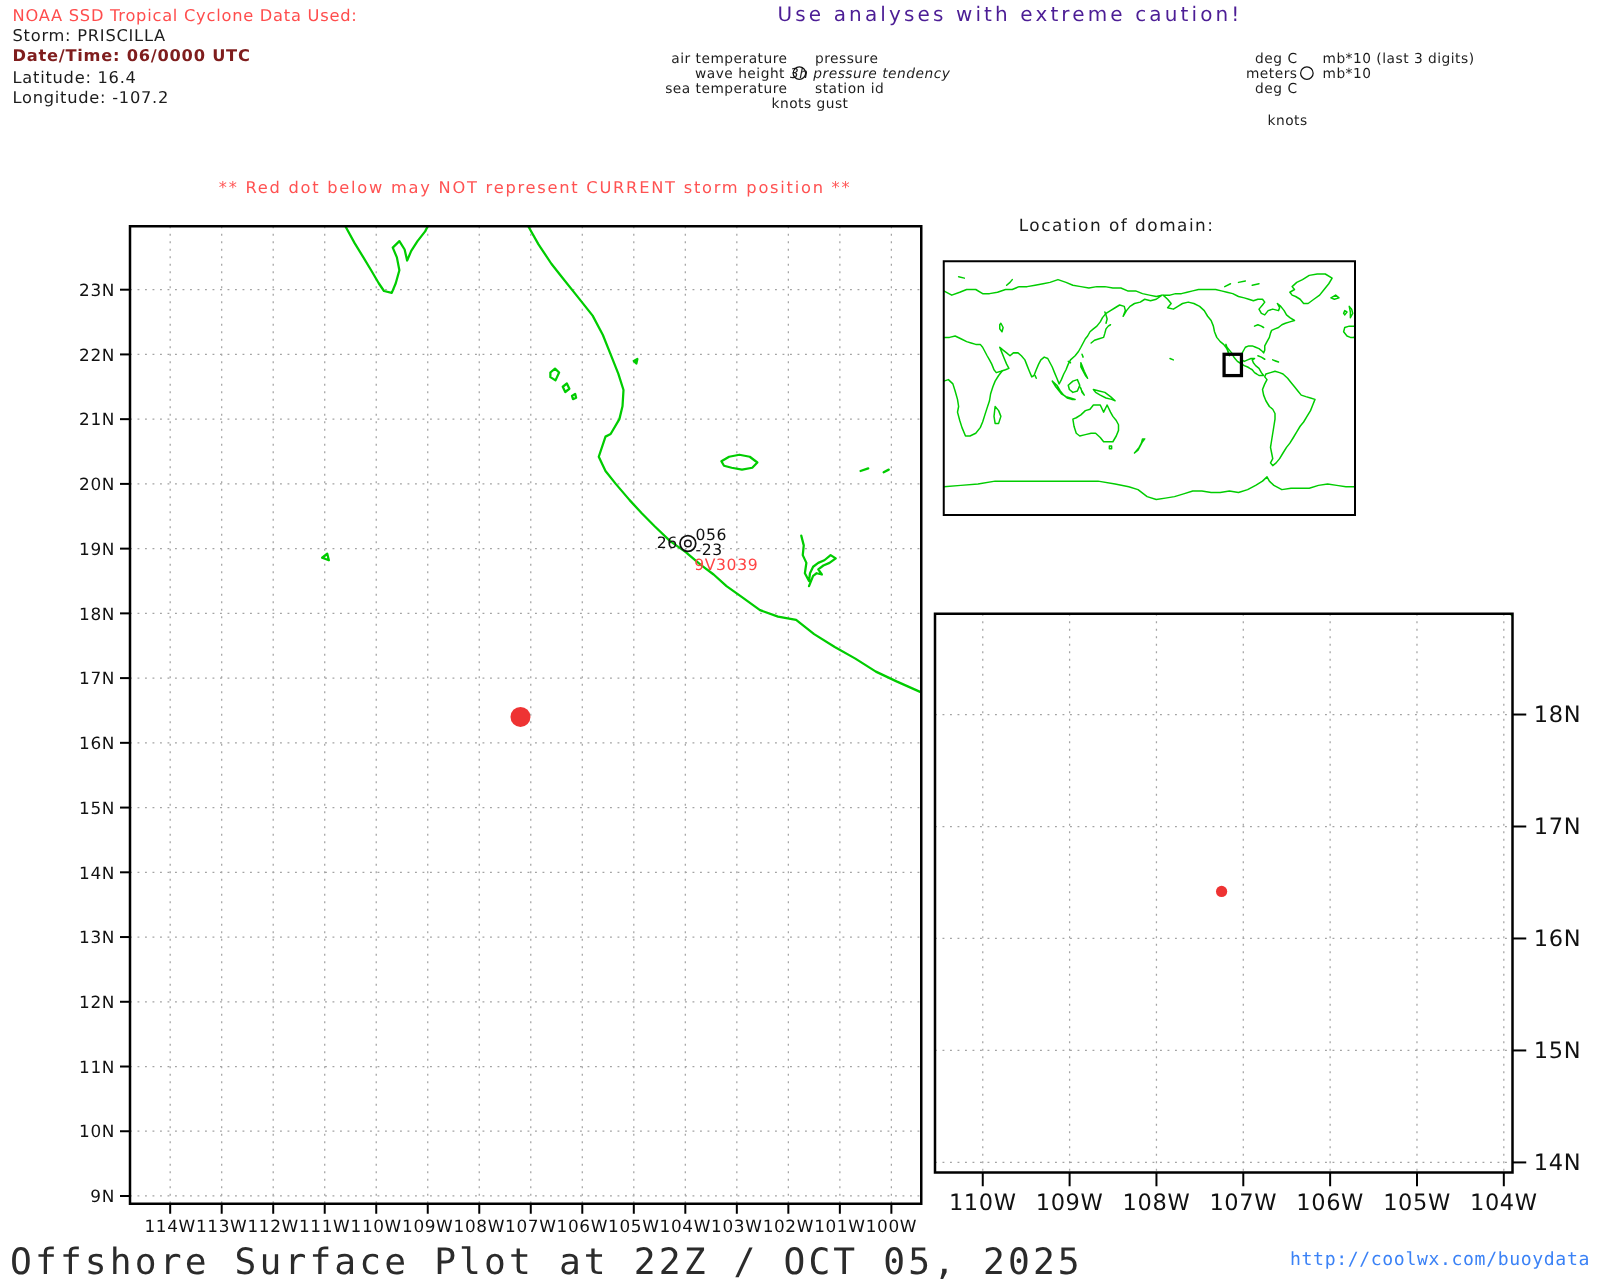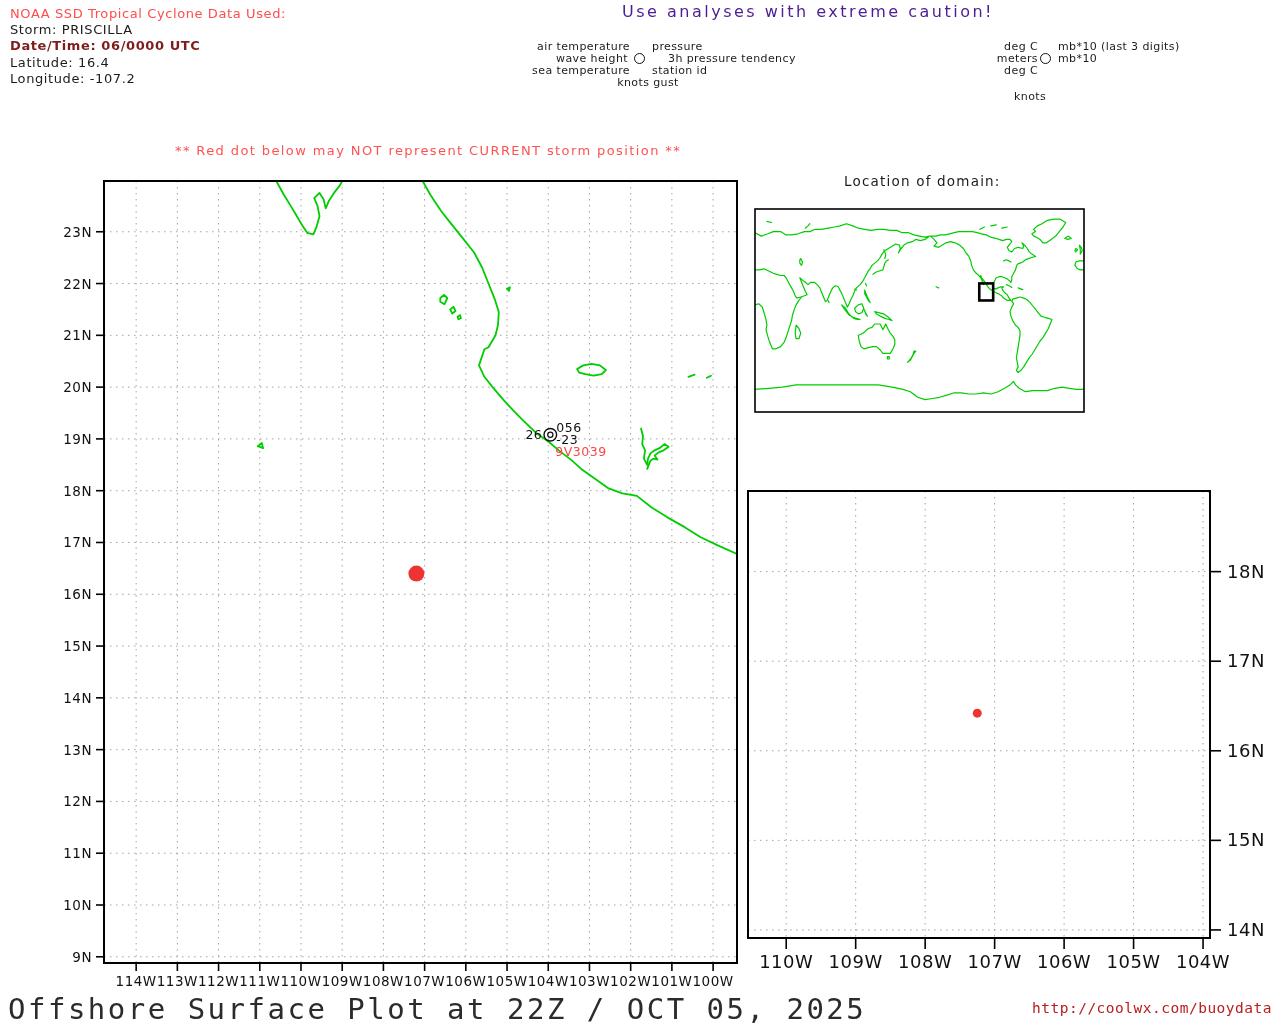--- a/index.html
+++ b/index.html
@@ -7,45 +7,45 @@
        font-family:"DejaVu Sans", sans-serif;}
   .abs{position:absolute;}
   .info-line{font-size:13px;letter-spacing:.6px;color:#1c1c1c;white-space:pre;line-height:16.2px;}
   .red-soft{color:#ff4d4d;}
   .red-bold{color:#7f1d1d;font-weight:bold;}
   .caution{font-size:16px;letter-spacing:2.5px;color:#4c1d95;white-space:pre;}
   .leg{font-size:11px;letter-spacing:.4px;color:#1c1c1c;white-space:pre;}
   .leg-right-align{text-align:right;}
   .leg-circle{width:11px;height:11px;border:1.5px solid #111;border-radius:50%;box-sizing:border-box;}
   .warning{font-size:13px;letter-spacing:1.4px;color:#ff5252;white-space:pre;}
-  .world-title{font-size:13.5px;letter-spacing:1.2px;color:#1c1c1c;white-space:pre;margin-left:29px;}
+  .world-title{font-size:13.5px;letter-spacing:1.2px;color:#1c1c1c;white-space:pre;}
   .footer-title{font-family:"DejaVu Sans Mono", monospace;font-size:29px;letter-spacing:2.5px;
                 color:#2b2b2b;white-space:pre;font-weight:400;}
   .footer-url{font-family:"DejaVu Sans Mono", monospace;font-size:14.5px;letter-spacing:.5px;
-              color:#b91c1c;white-space:pre;}
+              color:#3b82f6;white-space:pre;}
   svg text{font-family:"DejaVu Sans", sans-serif;}
 </style>
 </head>
 <body>
 
 <div class="abs" style="left:10px;top:6px;">
   <div class="info-line red-soft">NOAA SSD Tropical Cyclone Data Used:</div>
   <div class="info-line">Storm: PRISCILLA</div>
   <div class="info-line red-bold">Date/Time: 06/0000 UTC</div>
   <div class="info-line">Latitude: 16.4</div>
   <div class="info-line">Longitude: -107.2</div>
 </div>
 
 <div class="abs caution" style="left:622px;top:2px;">Use analyses with extreme caution!</div>
 
 <div>
   <div class="abs leg leg-right-align" style="left:430px;top:40px;width:200px;">air temperature</div>
   <div class="abs leg" style="left:652px;top:40px;">pressure</div>
   <div class="abs leg leg-right-align" style="left:428px;top:52px;width:200px;">wave height</div>
-  <div class="abs leg" style="left:668px;top:52px;">3h pressure tendency</div>
+  <div class="abs leg" style="left:632px;top:52px;font-style:italic;">3h pressure tendency</div>
   <div class="abs leg-circle" style="left:634px;top:53px;position:absolute;"></div>
   <div class="abs leg leg-right-align" style="left:430px;top:64px;width:200px;">sea temperature</div>
   <div class="abs leg" style="left:652px;top:64px;">station id</div>
   <div class="abs leg" style="left:608px;top:76px;width:80px;text-align:center;">knots gust</div>
 </div>
 
 <div>
   <div class="abs leg leg-right-align" style="left:930px;top:40px;width:108px;">deg C</div>
   <div class="abs leg" style="left:1058px;top:40px;">mb*10 (last 3 digits)</div>
   <div class="abs leg leg-right-align" style="left:930px;top:52px;width:108px;">meters</div>

